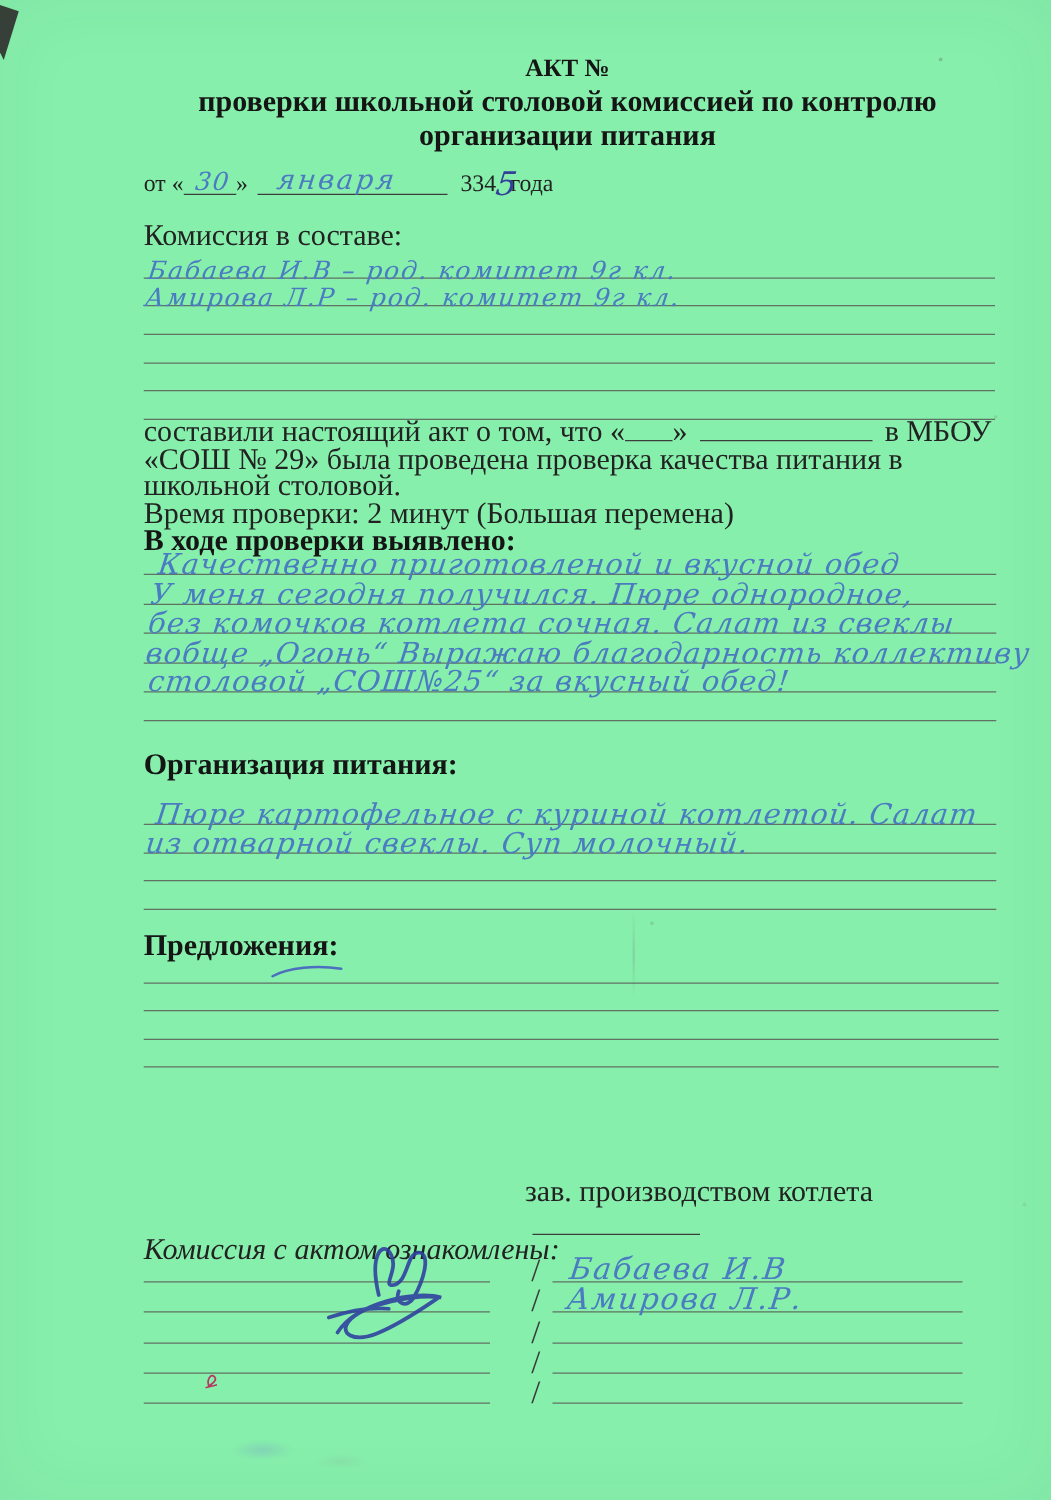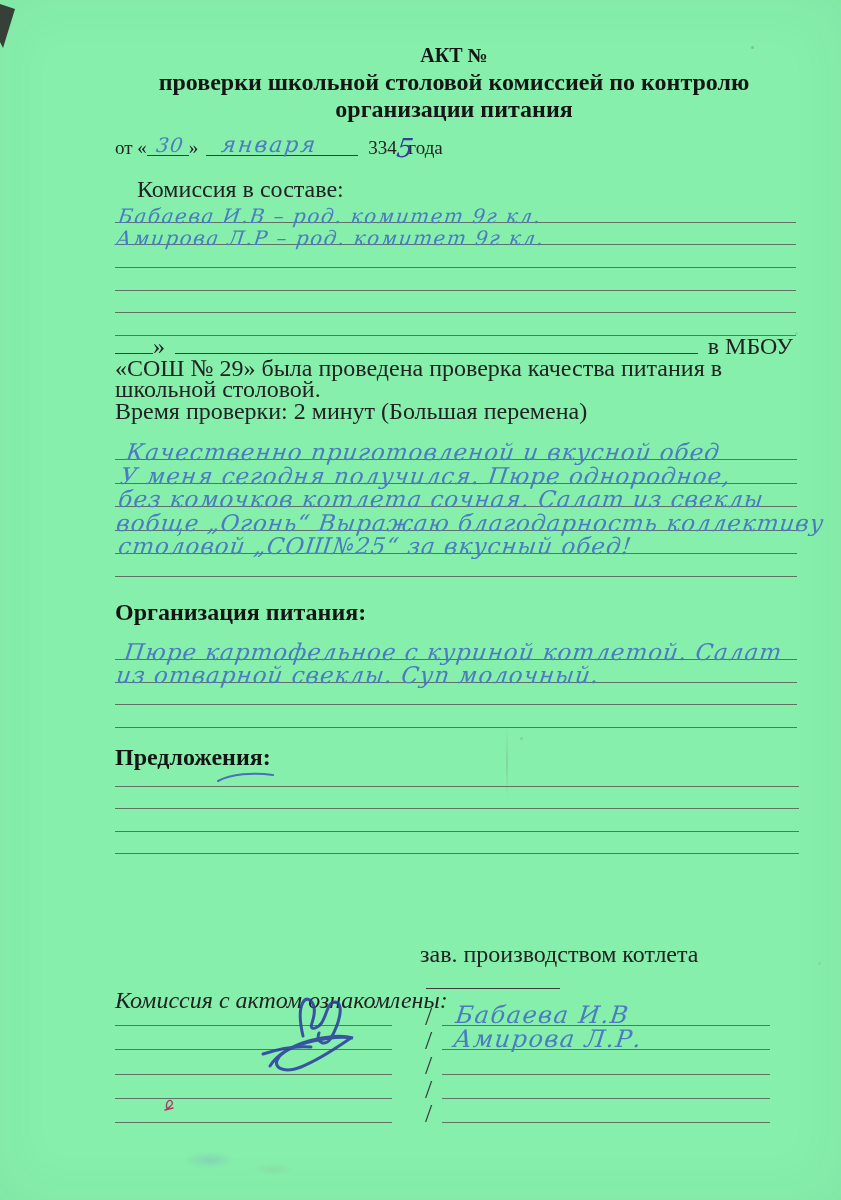--- a/index.html
+++ b/index.html
@@ -85,21 +85,21 @@
     <span style="width:8px;display:inline-block;"></span>
     <span class="blank" style="width:152px;">
       <span class="hand hand-month" style="position:absolute;left:14px;bottom:-2px;">января</span>
     </span>
     <span style="width:10px;display:inline-block;"></span>
     <span>334</span>
     <span class="hand hand-year">5</span>
     <span>года</span>
   </div>
 
-  <div class="abs printed" style="left:115px;top:176px;margin-left:22px;">Комиссия в составе:</div>
+  <div class="abs printed" style="left:115px;top:176px;">Комиссия в составе:</div>
   <div class="abs rows h217" style="left:115px;top:200px;width:681px;">
     <div class="rule-row">
         <span class="hand hand-md" style="left:2px;">Бабаева И.В – род. комитет 9г кл.</span>
       </div>
     <div class="rule-row">
         <span class="hand hand-md" style="left:0;">Амирова Л.Р – род. комитет 9г кл.</span>
       </div>
     <div class="rule-row">
         <span class="hand hand-md"></span>
       </div>
@@ -109,30 +109,32 @@
     <div class="rule-row">
         <span class="hand hand-md"></span>
       </div>
     <div class="rule-row">
         <span class="hand hand-md"></span>
       </div>
   </div>
 
   <div class="abs printed" style="left:115px;top:336px;width:678px;line-height:21.6px;">
     <div class="actline1">
+      <span>составили настоящий акт о том, что «</span>
       <span class="blank" style="width:38px;"></span>
       <span>»</span>
       <span style="width:10px;display:inline-block;"></span>
       <span class="blank" style="flex:1;margin-right:10px;"></span>
       <span>в МБОУ</span>
     </div>
     <div>«СОШ № 29» была проведена проверка качества питания в школьной столовой.</div>
     <div>Время проверки: 2 минут (Большая перемена)</div>
   </div>
 
+  <div class="abs printed b" style="left:115px;top:420px;">В ходе проверки выявлено:</div>
   <div class="abs rows h224" style="left:115px;top:437px;width:682px;">
     <div class="rule-row">
         <span class="hand hand-lg" style="left:10px;">Качественно приготовленой и вкусной обед</span>
       </div>
     <div class="rule-row">
         <span class="hand hand-lg" style="left:4px;">У меня сегодня получился. Пюре однородное,</span>
       </div>
     <div class="rule-row">
         <span class="hand hand-lg" style="left:2px;">без комочков котлета сочная. Салат из свеклы</span>
       </div>

